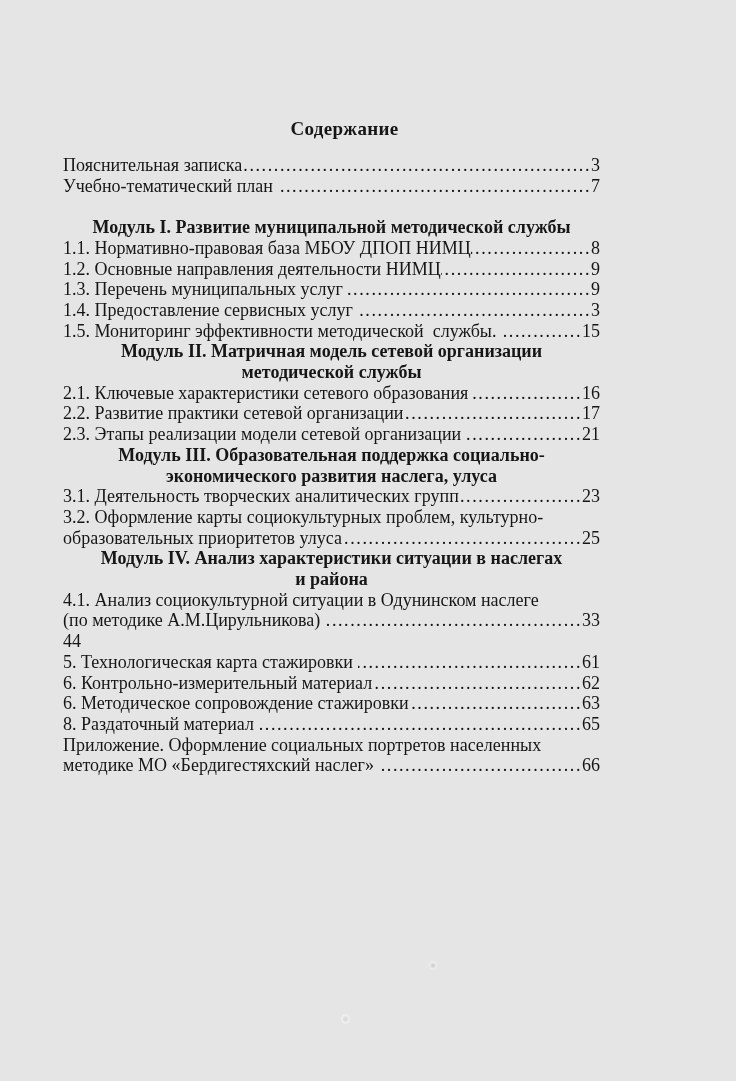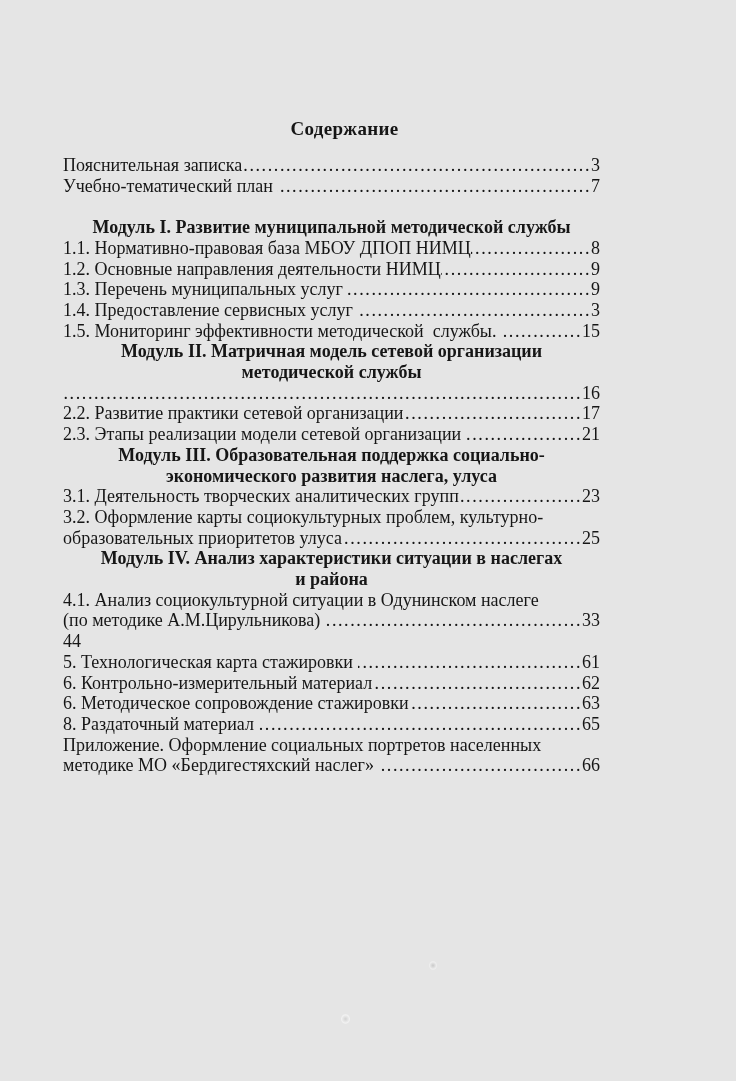--- a/index.html
+++ b/index.html
@@ -73,20 +73,21 @@
         <span class="pg">3</span>
       </div>
       <div class="toc-entry">
         <span class="lbl">1.5. Мониторинг эффективности методической  службы. </span>
         <span class="leader">................................................................................................................................................................</span>
         <span class="pg">15</span>
       </div>
       <div class="toc-heading">Модуль II. Матричная модель сетевой организации</div>
       <div class="toc-heading">методической службы</div>
       <div class="toc-entry">
+        <span class="lbl">2.1. Ключевые характеристики сетевого образования </span>
         <span class="leader">................................................................................................................................................................</span>
         <span class="pg">16</span>
       </div>
       <div class="toc-entry">
         <span class="lbl">2.2. Развитие практики сетевой организации</span>
         <span class="leader">................................................................................................................................................................</span>
         <span class="pg">17</span>
       </div>
       <div class="toc-entry">
         <span class="lbl">2.3. Этапы реализации модели сетевой организации </span>

